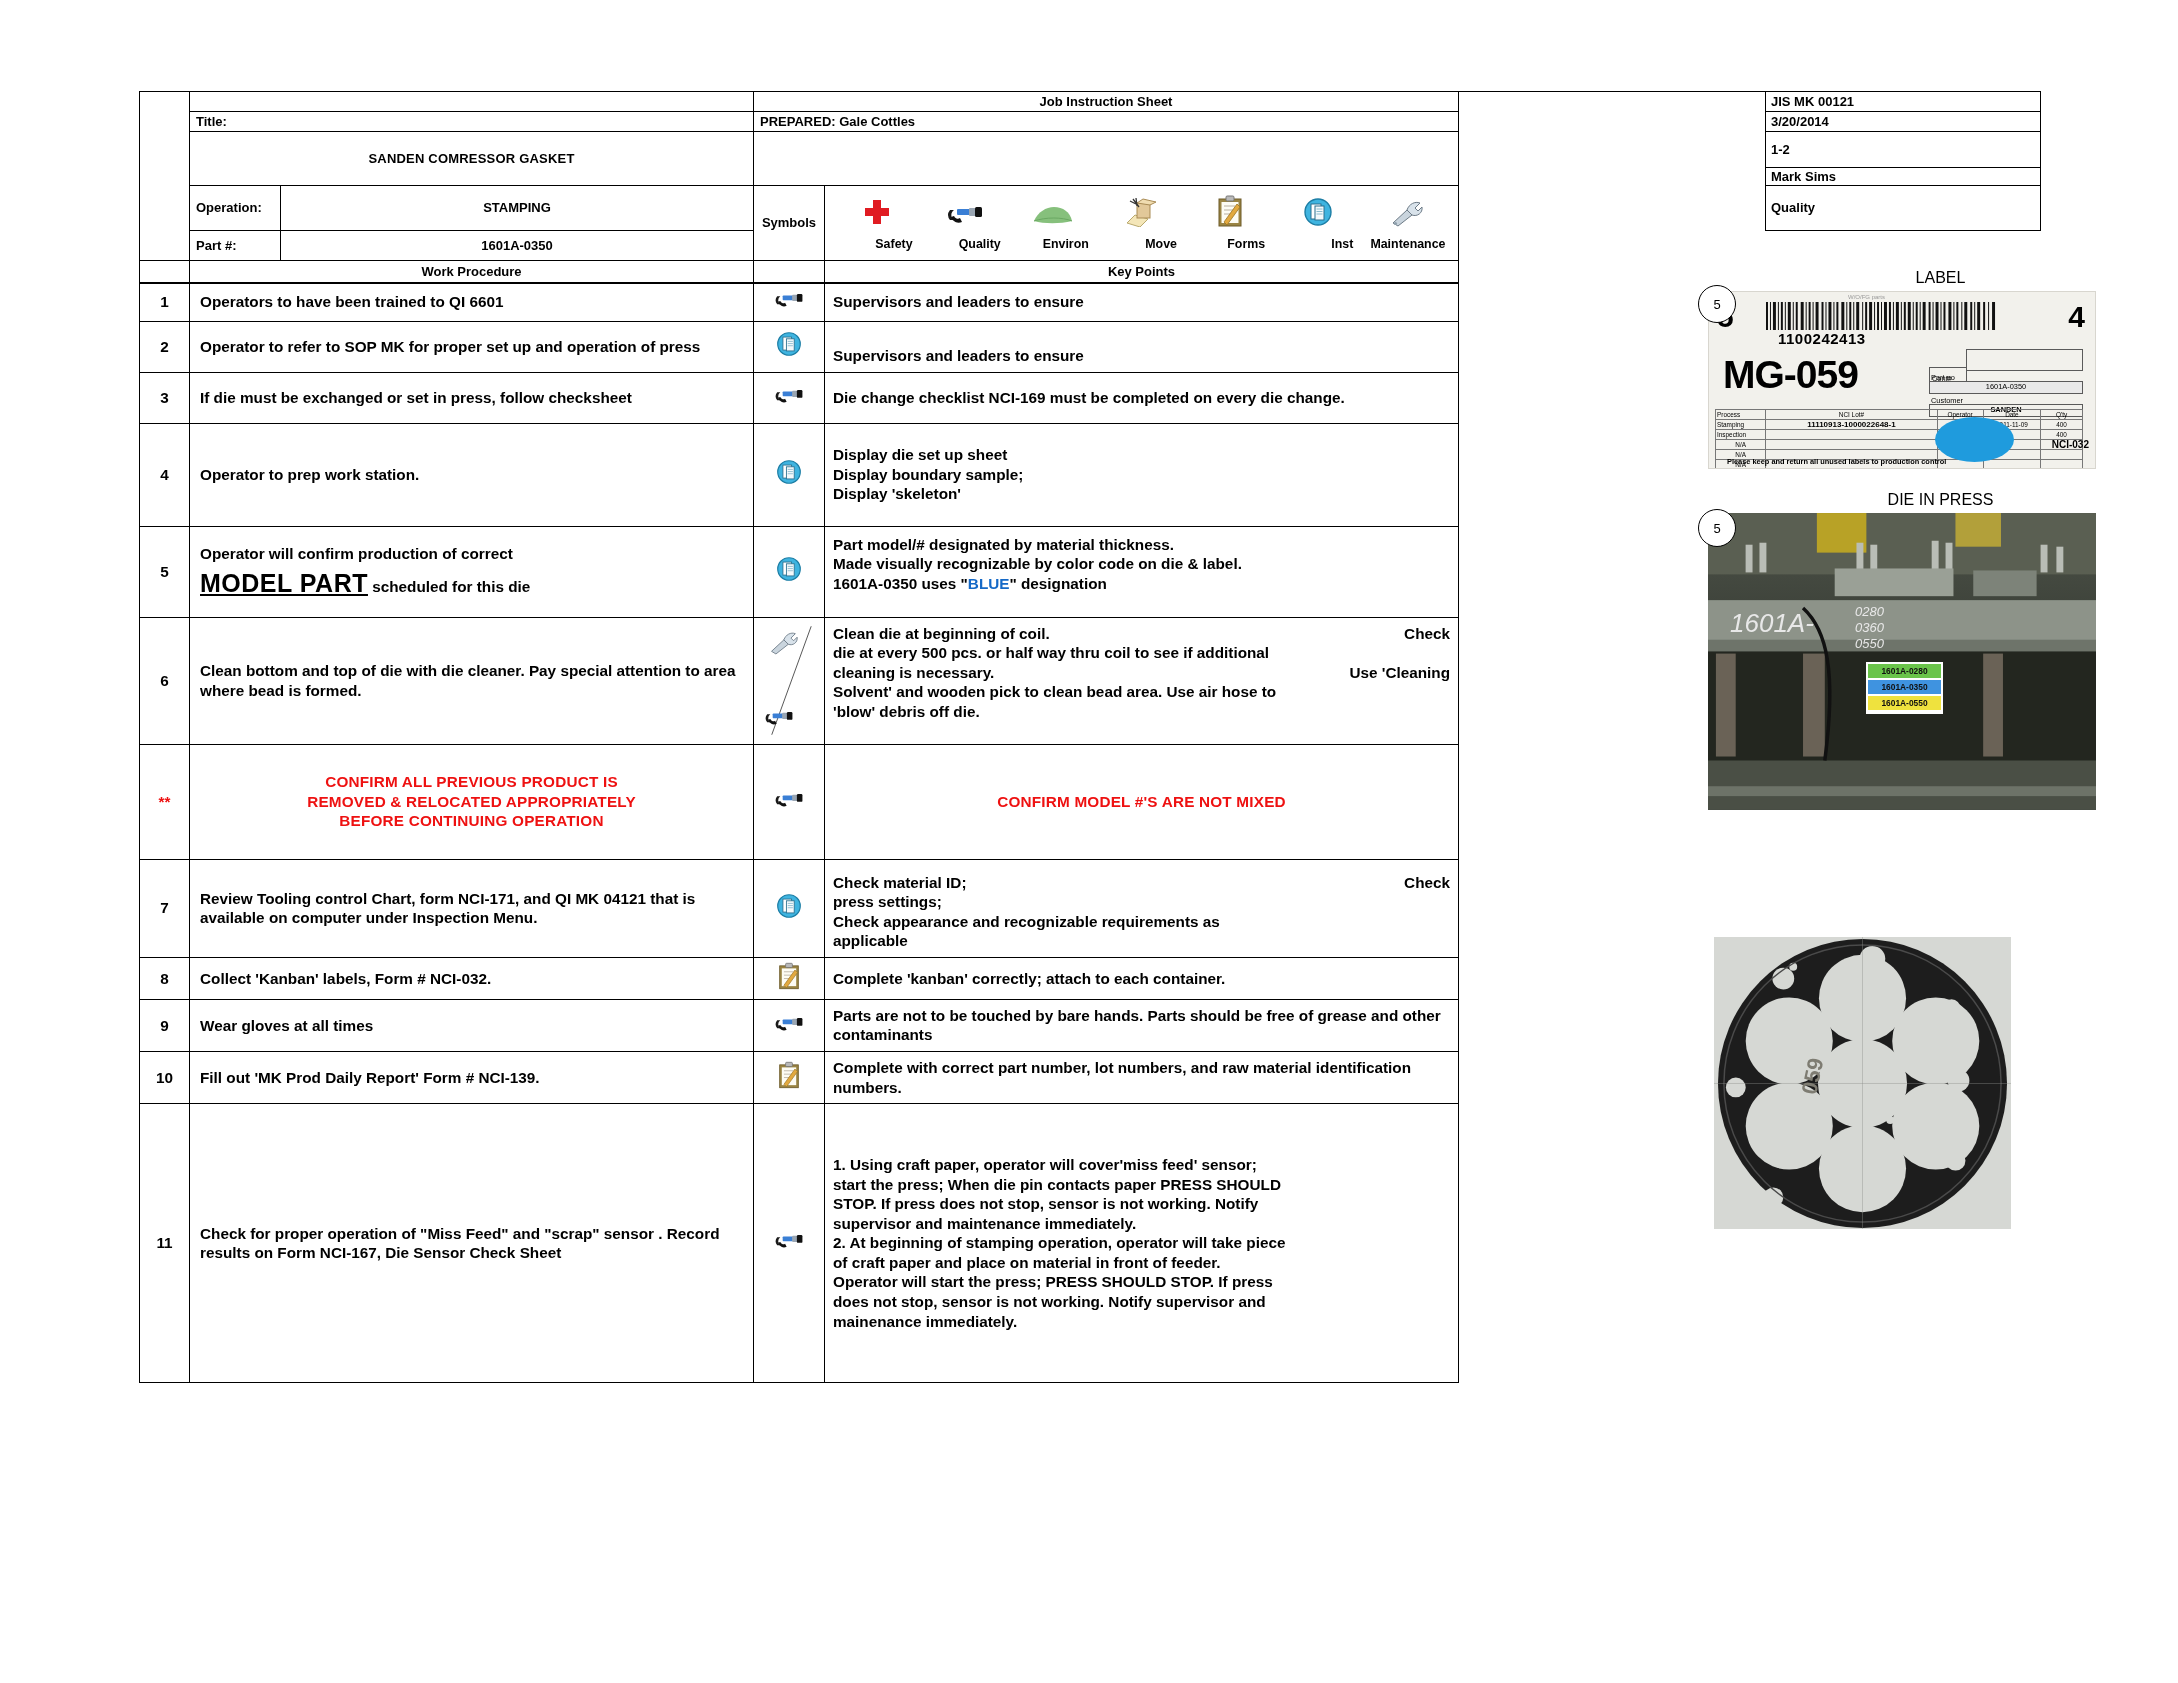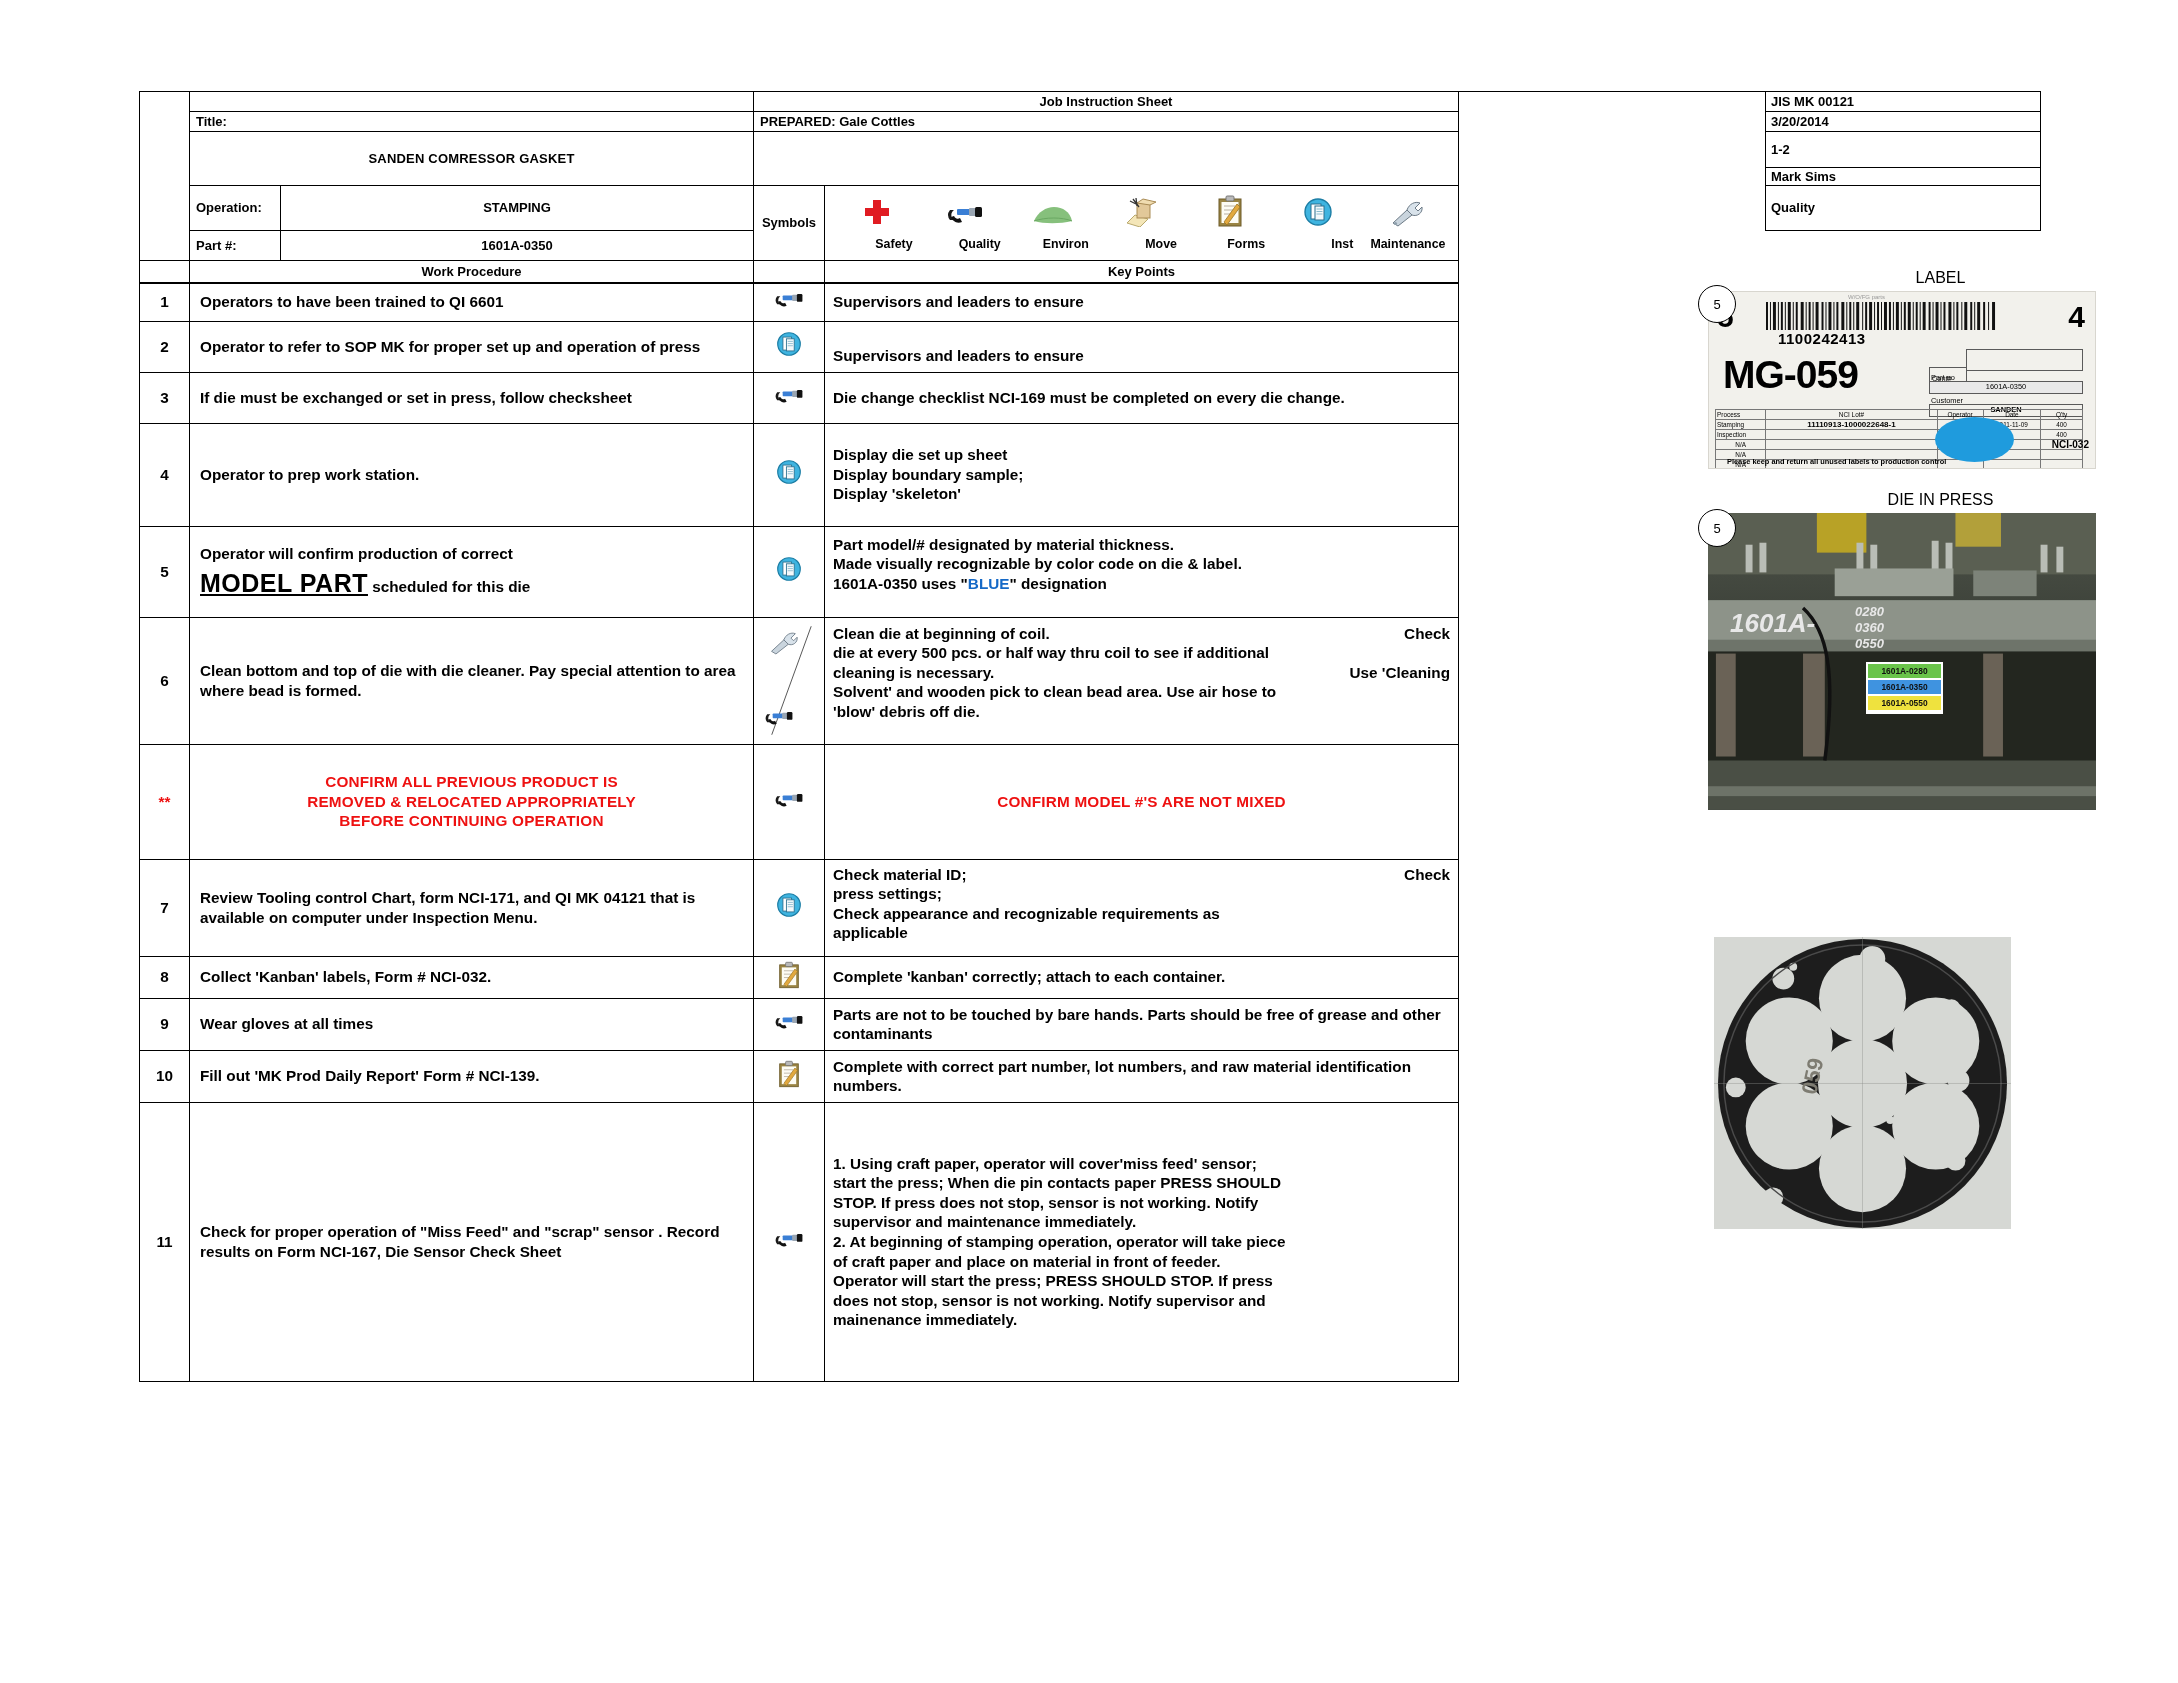--- a/index.html
+++ b/index.html
@@ -86,21 +86,21 @@
   .lp-t { position:absolute; font-size:7.4px; }
   .lp-blue { position:absolute; left:226px; top:125px; width:79px; height:45px; background:#1f9bdd; border-radius:50%; }
   .lp-foot { position:absolute; left:18px; bottom:2px; font-size:7.4px; font-weight:bold; }
   .lp-nci { position:absolute; right:6px; bottom:18px; font-size:10px; font-weight:bold; }
 
   
   .die-photo { position:relative; width:388px; height:297px; overflow:hidden;
     background:linear-gradient(#4e5349,#3b4038 40%,#2c302a); }
   .die-tagbox { position:absolute; left:158px; top:149px; width:77px; background:#fff; padding:2px; }
   .die-tag { font-size:8.4px; text-align:center; padding:2px 0; font-weight:bold; color:#111; margin-bottom:2px; }
-  .die-hand { position:absolute; color:#e8e8e8; font-weight:bold; }
+  .die-hand { position:absolute; color:#e8e8e8; font-weight:normal; }
 
   
   .gasket-photo { position:relative; width:297px; height:292px; background:#d6d8d4; overflow:hidden; }
 </style>
 </head>
 <body>
 
 <div class="sheet">
 
   <table class="hdr">
@@ -434,21 +434,21 @@
       <td class="c-proc">Review Tooling control Chart, form NCI-171, and QI MK 04121 that is available on computer under Inspection Menu.</td>
       <td class="c-sym">
         <svg width="26" height="26" viewBox="0 0 30 30">
               <circle cx="15" cy="15" r="13" fill="#3fb4e0"></circle>
               <circle cx="15" cy="15" r="13" fill="none" stroke="#1d7ea5" stroke-width="1.4"></circle>
               <rect x="8" y="7" width="10" height="15" fill="#fff" stroke="#2a6f8e"></rect>
               <rect x="12" y="9" width="9" height="14" fill="#f4f9fb" stroke="#2a6f8e"></rect>
               <path d="M13.5 12 h6 M13.5 14.5 h6 M13.5 17 h6" stroke="#7fb2c7" stroke-width=".9"></path>
             </svg>
       </td>
-      <td class="c-key" style="vertical-align:top;padding-top:5px">
+      <td class="c-key" style="vertical-align:top;padding-top:13px">
         <div class="spread">
           <span>Check material ID;</span>
           <span>Check</span>
         </div>
         <div>press settings;</div>
         <div>Check appearance and recognizable requirements as</div>
         <div>applicable</div>
       </td>
       <td class="c-right"></td>
     </tr>

